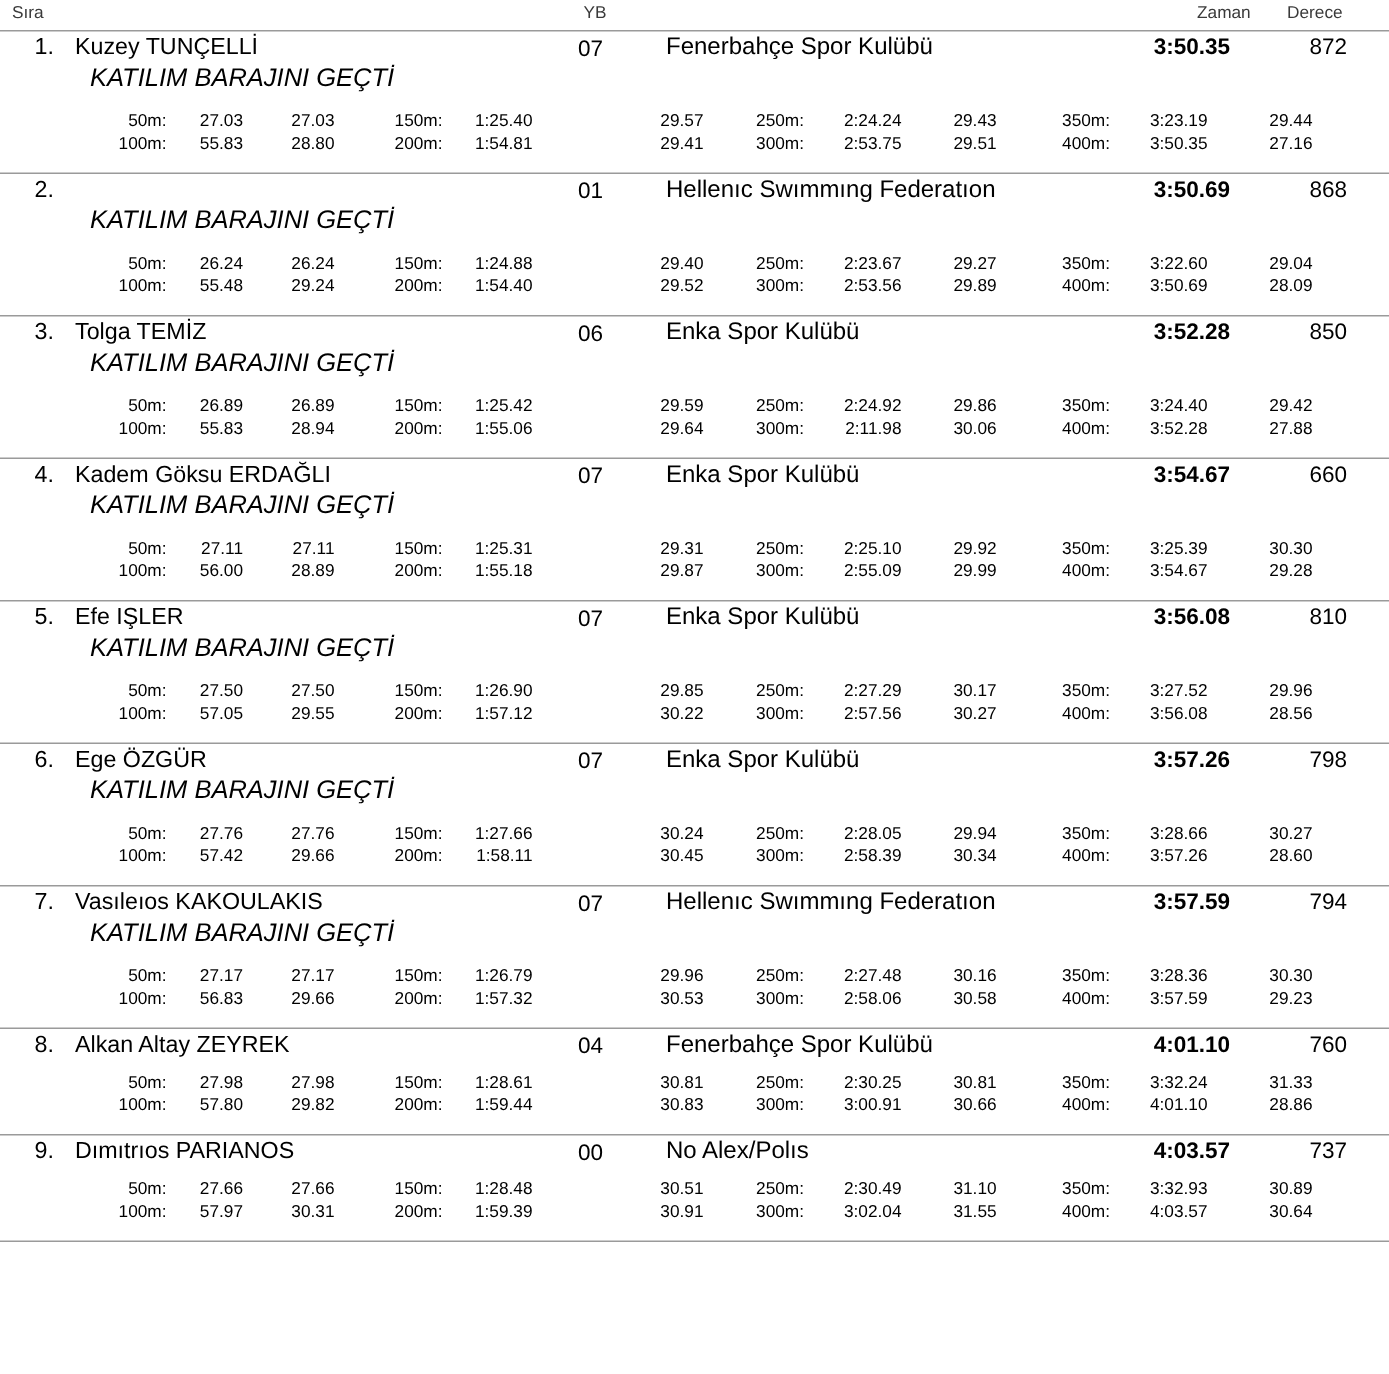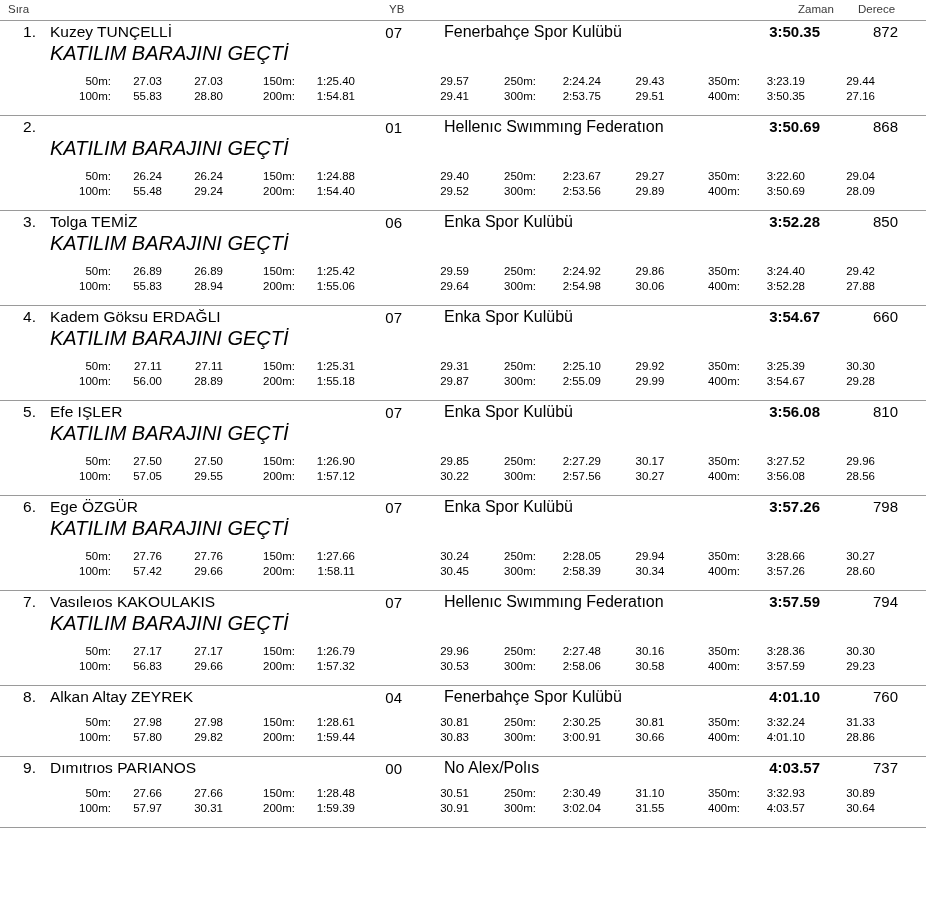--- a/index.html
+++ b/index.html
@@ -90,23 +90,23 @@
     width: 48px;
     text-align: right;
     font-size: 15px;
   }
   .qualify {
     position: relative;
     height: 20px;
   }
   .qualify span {
     position: absolute;
-    left: 50px;
+    left: 60px;
     top: -1px;
-    font-size: 20px;
+    font-size: 17px;
     font-style: italic;
   }
   
   .splits {
     position: relative;
     margin-top: 2px;
   }
   .split-row {
     position: relative;
     height: 15px;
@@ -267,21 +267,21 @@
             <span class="c c12">29.42</span>
           </div>
           <div class="split-row">
             <span class="c c1">100m:</span>
             <span class="c c2">55.83</span>
             <span class="c c3">28.94</span>
             <span class="c c4">200m:</span>
             <span class="c c5">1:55.06</span>
             <span class="c c6">29.64</span>
             <span class="c c7">300m:</span>
-            <span class="c c8">2:54.98</span>
+            <span class="c c8">2:11.98</span>
             <span class="c c9">30.06</span>
             <span class="c c10">400m:</span>
             <span class="c c11">3:52.28</span>
             <span class="c c12">27.88</span>
           </div>
         </div>
         <div class="spacer-10"></div>
         <div class="divider"></div>
       </div>
       <div class="swimmer">

